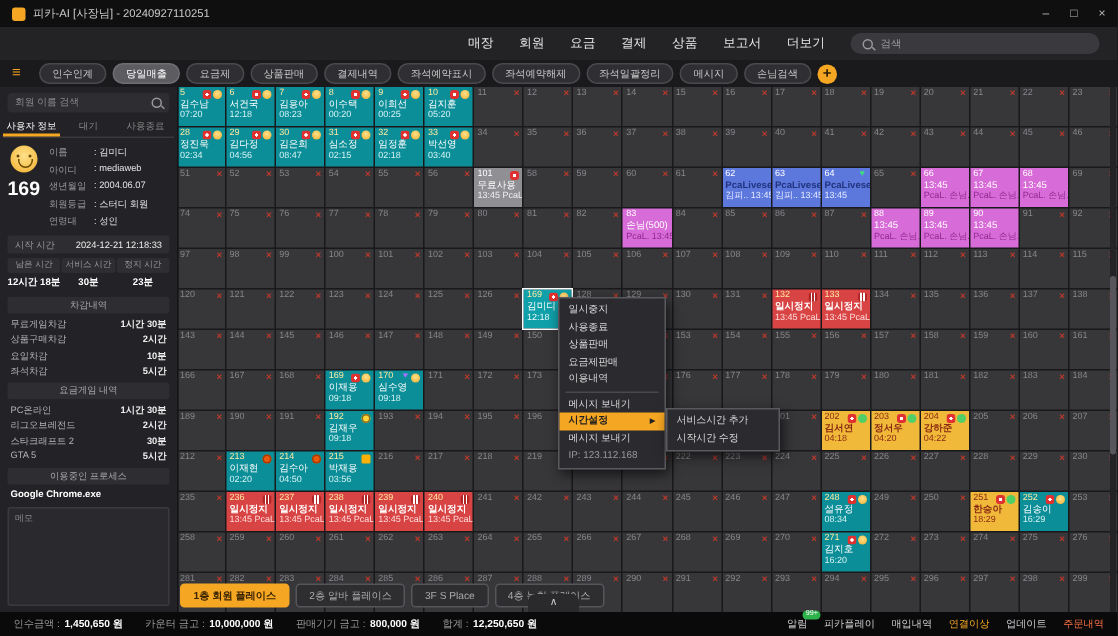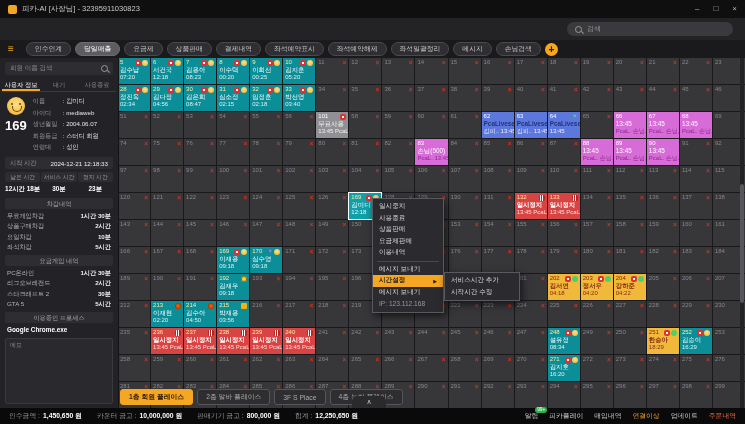--- a/index.html
+++ b/index.html
@@ -128,30 +128,39 @@
   .f-link{color:#cfcfd3;cursor:pointer;position:relative;white-space:nowrap;}
   .f-link.orange{color:#f5a623;} .f-link.red{color:#ff7043;}
   .f-badge{position:absolute;top:-4px;right:-9px;background:#2eb24c;color:#fff;font-size:4.8px;
            border-radius:4px;padding:0 2px;line-height:6px;}
 </style>
 </head>
 <body>
 
 <div class="titlebar">
   <span class="app-ico"></span>
-  <span class="title">피카-AI [사장님] - 32395911030823</span>
+  <span class="title">피카-AI [사장님] - 20240927110251</span>
   <div class="win-controls">
     <span>–</span>
     <span>□</span>
     <span>×</span>
   </div>
 </div>
 
 <div class="statsbar">
   <div class="menu">
+    <div style="display:flex;gap:17px">
+        <span class="menu-item">매장</span>
+        <span class="menu-item">회원</span>
+        <span class="menu-item">요금</span>
+        <span class="menu-item">결제</span>
+        <span class="menu-item">상품</span>
+        <span class="menu-item">보고서</span>
+        <span class="menu-item">더보기</span>
+      </div>
     <div class="searchpill">
       <span class="mag"></span>
       <span>검색</span>
     </div>
   </div>
 </div>
 
 <div class="toolbar">
   <span class="burger">≡</span>
   <div style="display:flex;gap:4px">

